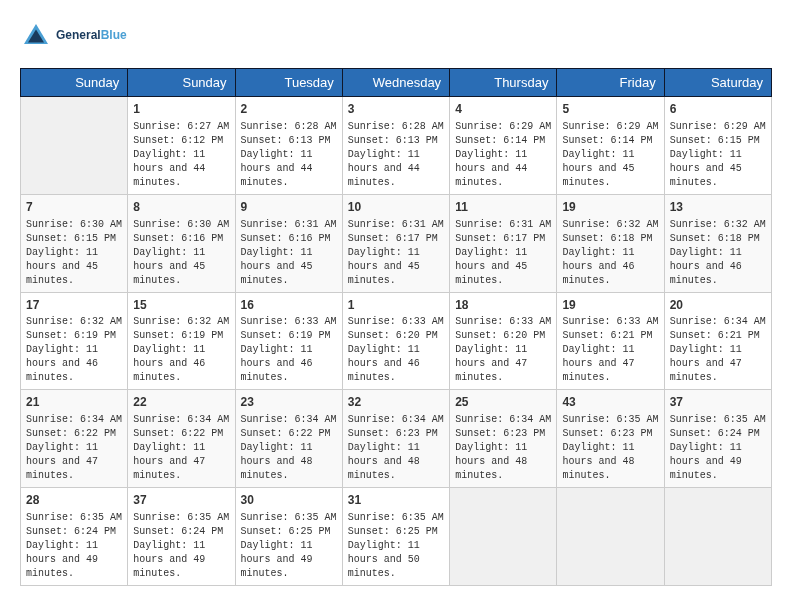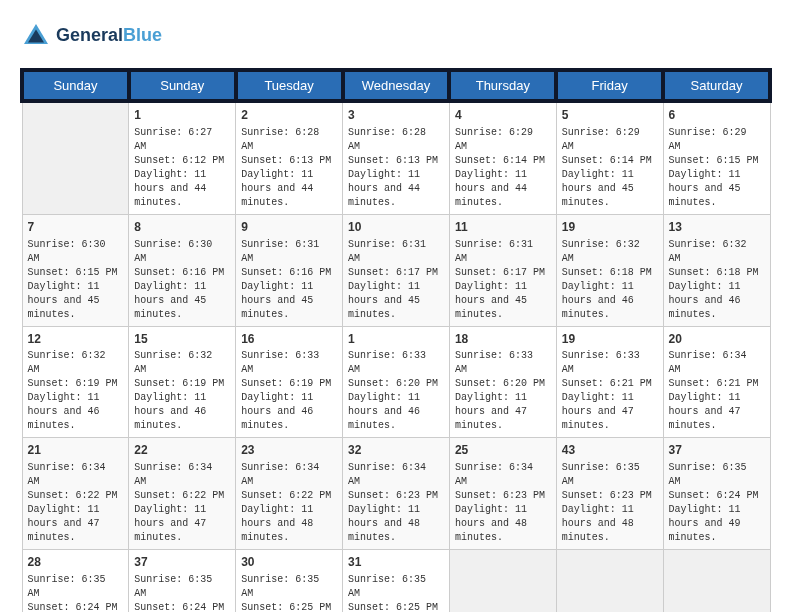--- a/index.html
+++ b/index.html
@@ -15,21 +15,21 @@
       justify-content: space-between;
       align-items: flex-start;
       margin-bottom: 16px;
     }
     .logo {
       display: flex;
       align-items: center;
       gap: 4px;
     }
     .logo-text {
-      font-size: 18px;
+      font-size: 12px;
       font-weight: bold;
       color: #1a3a5c;
       line-height: 1.1;
     }
     .logo-text span {
       color: #4a9fd4;
     }
     .logo-icon {
       width: 32px;
       height: 32px;
@@ -48,25 +48,25 @@
       color: #555;
     }
     table {
       width: 100%;
       border-collapse: collapse;
       font-size: 11px;
     }
     thead tr th {
       background-color: #2a6db5;
       color: #fff;
-      padding: 6px 16px;
-      text-align: center;
+      padding: 6px 8px;
+      text-align: right;
       font-size: 13px;
       font-weight: normal;
-      border: 4px solid #0f172a;
+      border: 1px solid #0f172a;
     }
     tbody tr td {
       border: 1px solid #ccc;
       padding: 4px 5px;
       vertical-align: top;
       width: calc(100% / 7);
       min-height: 70px;
       background: #fff;
       color: #333;
       line-height: 1.4;
@@ -173,21 +173,21 @@
           <span class="day-num">19</span>
           <div class="day-detail">Sunrise: 6:32 AM<br>Sunset: 6:18 PM<br>Daylight: 11 hours and 46 minutes.</div>
         </td>
         <td>
           <span class="day-num">13</span>
           <div class="day-detail">Sunrise: 6:32 AM<br>Sunset: 6:18 PM<br>Daylight: 11 hours and 46 minutes.</div>
         </td>
       </tr>
       <tr>
         <td>
-          <span class="day-num">12</span>
+          <span class="day-num">17</span>
           <div class="day-detail">Sunrise: 6:32 AM<br>Sunset: 6:19 PM<br>Daylight: 11 hours and 46 minutes.</div>
         </td>
         <td>
           <span class="day-num">15</span>
           <div class="day-detail">Sunrise: 6:32 AM<br>Sunset: 6:19 PM<br>Daylight: 11 hours and 46 minutes.</div>
         </td>
         <td>
           <span class="day-num">16</span>
           <div class="day-detail">Sunrise: 6:33 AM<br>Sunset: 6:19 PM<br>Daylight: 11 hours and 46 minutes.</div>
         </td>

